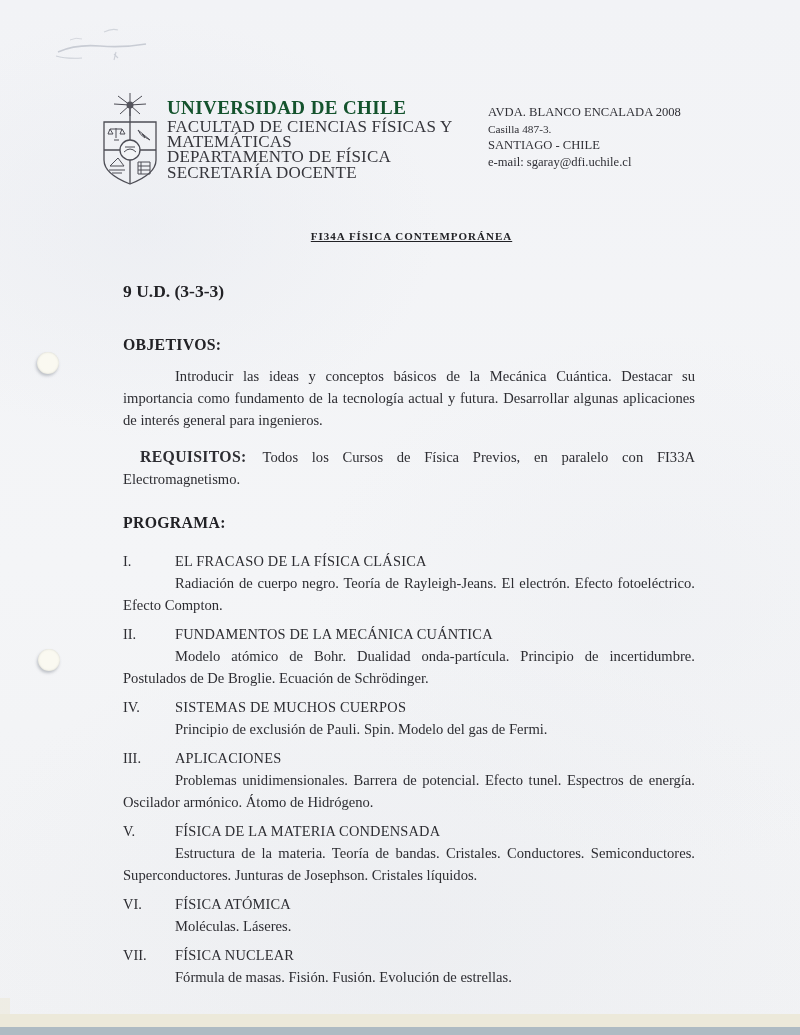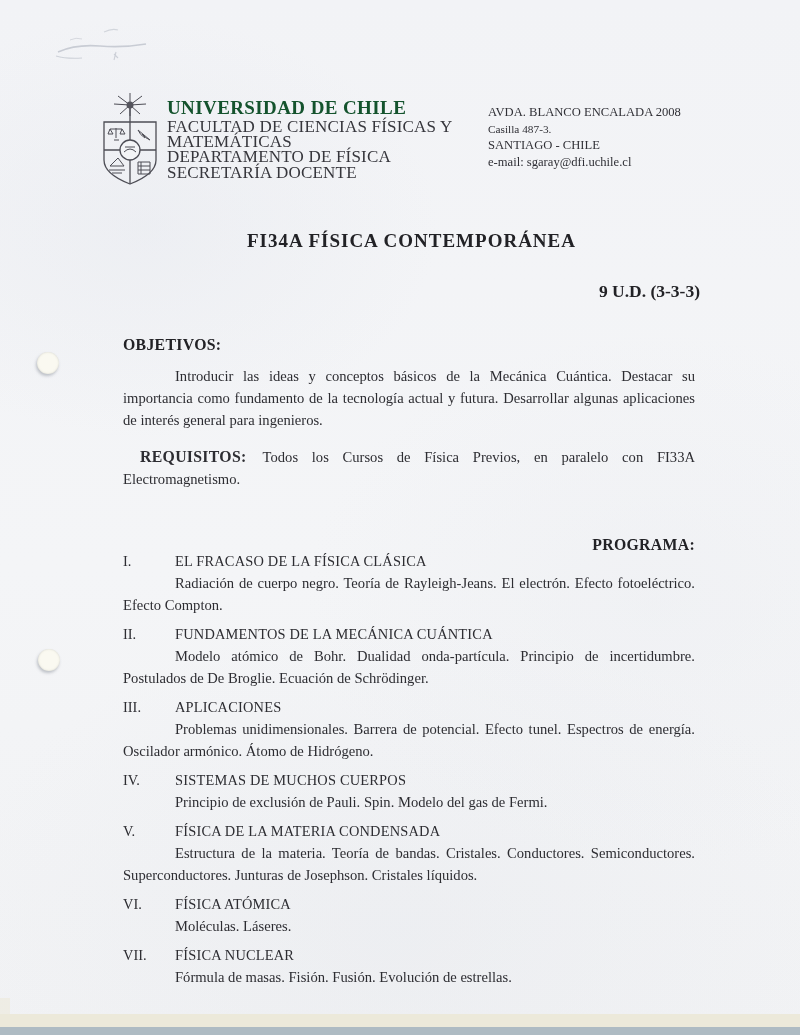--- a/index.html
+++ b/index.html
@@ -40,39 +40,39 @@
   .hdr-text{position:absolute;left:167px;top:97px;width:310px;}
   .hdr-univ{font-size:19px;font-weight:bold;letter-spacing:.4px;color:#14532d;line-height:22px;}
   .hdr-line{font-size:17px;letter-spacing:.2px;color:#36363c;line-height:14.5px;margin-top:1px;}
   .hdr-addr{position:absolute;left:488px;top:104px;width:290px;}
   .addr-line{font-size:12.6px;color:#303036;line-height:16.5px;}
   .addr-line.small{font-size:11.3px;}
 
   
   .course-title{
     position:absolute;left:123px;top:230px;width:577px;text-align:center;
-    font-size:19px;font-weight:bold;letter-spacing:1px;color:#222226;
+    font-size:11px;font-weight:bold;letter-spacing:1px;color:#222226;text-decoration:underline;
   }
   .course-credits{
-    position:absolute;left:123px;top:281px;width:577px;text-align:right;
+    position:absolute;left:123px;top:281px;width:577px;text-align:left;
     font-size:17.5px;font-weight:bold;color:#222226;
   }
 
   
   .sec-heading{font-size:15.8px;font-weight:bold;letter-spacing:.3px;color:#222226;}
   .body-text{font-size:14.6px;line-height:22px;text-align:justify;color:#2d2d32;}
 
   #sec-objetivos{position:absolute;left:123px;top:336px;width:572px;}
   #sec-objetivos .body-text{margin:11px 0 0 0;text-indent:52px;}
 
   #sec-requisitos{position:absolute;left:123px;top:446px;width:572px;}
   #sec-requisitos .body-text{margin:0;}
   #sec-requisitos .inline-heading{font-size:15.8px;font-weight:bold;letter-spacing:.3px;margin-right:16px;margin-left:17px;}
 
-  #sec-programa-heading{position:absolute;left:123px;top:536px;width:572px;text-align:right;}
+  #sec-programa-heading{position:absolute;left:123px;top:514px;width:572px;}
 
   #prog-list{position:absolute;left:123px;top:550px;width:572px;}
   .prog-item{margin:0 0 7px 0;}
   .prog-line{display:flex;font-size:14.4px;line-height:22px;color:#2d2d32;}
   .prog-numeral{flex:0 0 52px;}
   .prog-title{flex:1;letter-spacing:.2px;}
   .prog-desc{margin:0;font-size:14.6px;line-height:22px;text-align:justify;text-indent:52px;color:#2d2d32;}
 
   svg{display:block;}
 </style>
@@ -171,32 +171,32 @@
   <div class="prog-item">
     <div class="prog-line">
       <span class="prog-numeral">II.</span>
       <span class="prog-title">FUNDAMENTOS DE LA MECÁNICA CUÁNTICA</span>
     </div>
     <p class="prog-desc">Modelo atómico de Bohr. Dualidad onda-partícula. Principio de incertidumbre. Postulados de De Broglie. Ecuación de Schrödinger.</p>
   </div>
 
   <div class="prog-item">
     <div class="prog-line">
+      <span class="prog-numeral">IV.</span>
+      <span class="prog-title">SISTEMAS DE MUCHOS CUERPOS</span>
+    </div>
+    <p class="prog-desc">Principio de exclusión de Pauli. Spin. Modelo del gas de Fermi.</p>
+  </div>
+
+  <div class="prog-item">
+    <div class="prog-line">
       <span class="prog-numeral">III.</span>
       <span class="prog-title">APLICACIONES</span>
     </div>
     <p class="prog-desc">Problemas unidimensionales. Barrera de potencial. Efecto tunel. Espectros de energía. Oscilador armónico. Átomo de Hidrógeno.</p>
-  </div>
-
-  <div class="prog-item">
-    <div class="prog-line">
-      <span class="prog-numeral">IV.</span>
-      <span class="prog-title">SISTEMAS DE MUCHOS CUERPOS</span>
-    </div>
-    <p class="prog-desc">Principio de exclusión de Pauli. Spin. Modelo del gas de Fermi.</p>
   </div>
 
   <div class="prog-item">
     <div class="prog-line">
       <span class="prog-numeral">V.</span>
       <span class="prog-title">FÍSICA DE LA MATERIA CONDENSADA</span>
     </div>
     <p class="prog-desc">Estructura de la materia. Teoría de bandas. Cristales. Conductores. Semiconductores. Superconductores. Junturas de Josephson. Cristales líquidos.</p>
   </div>
 

